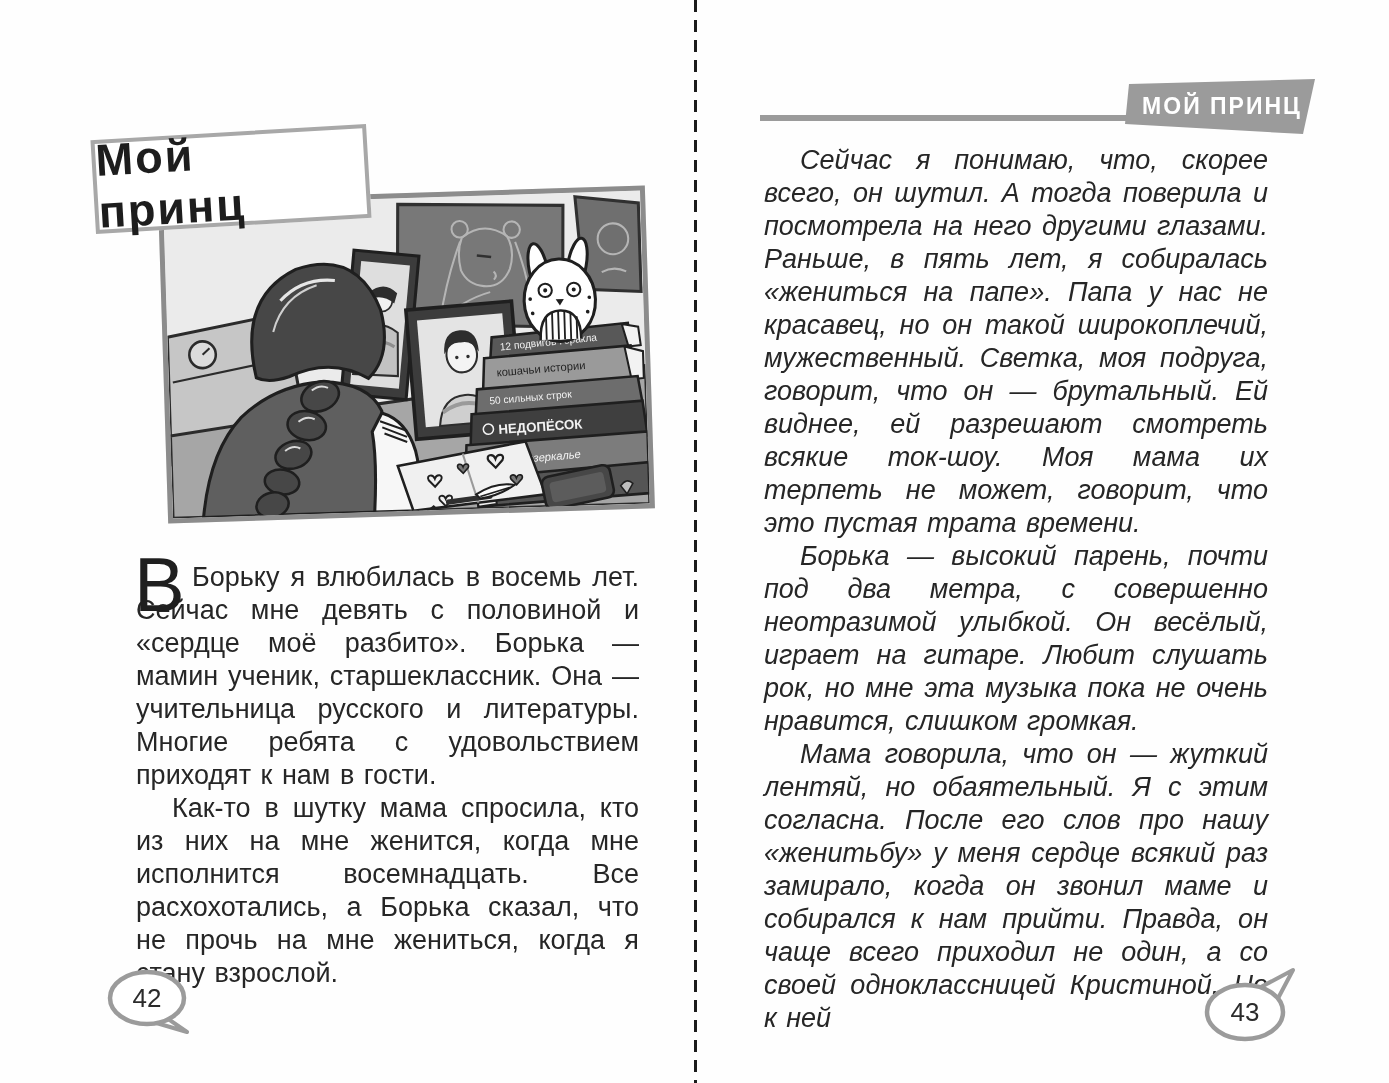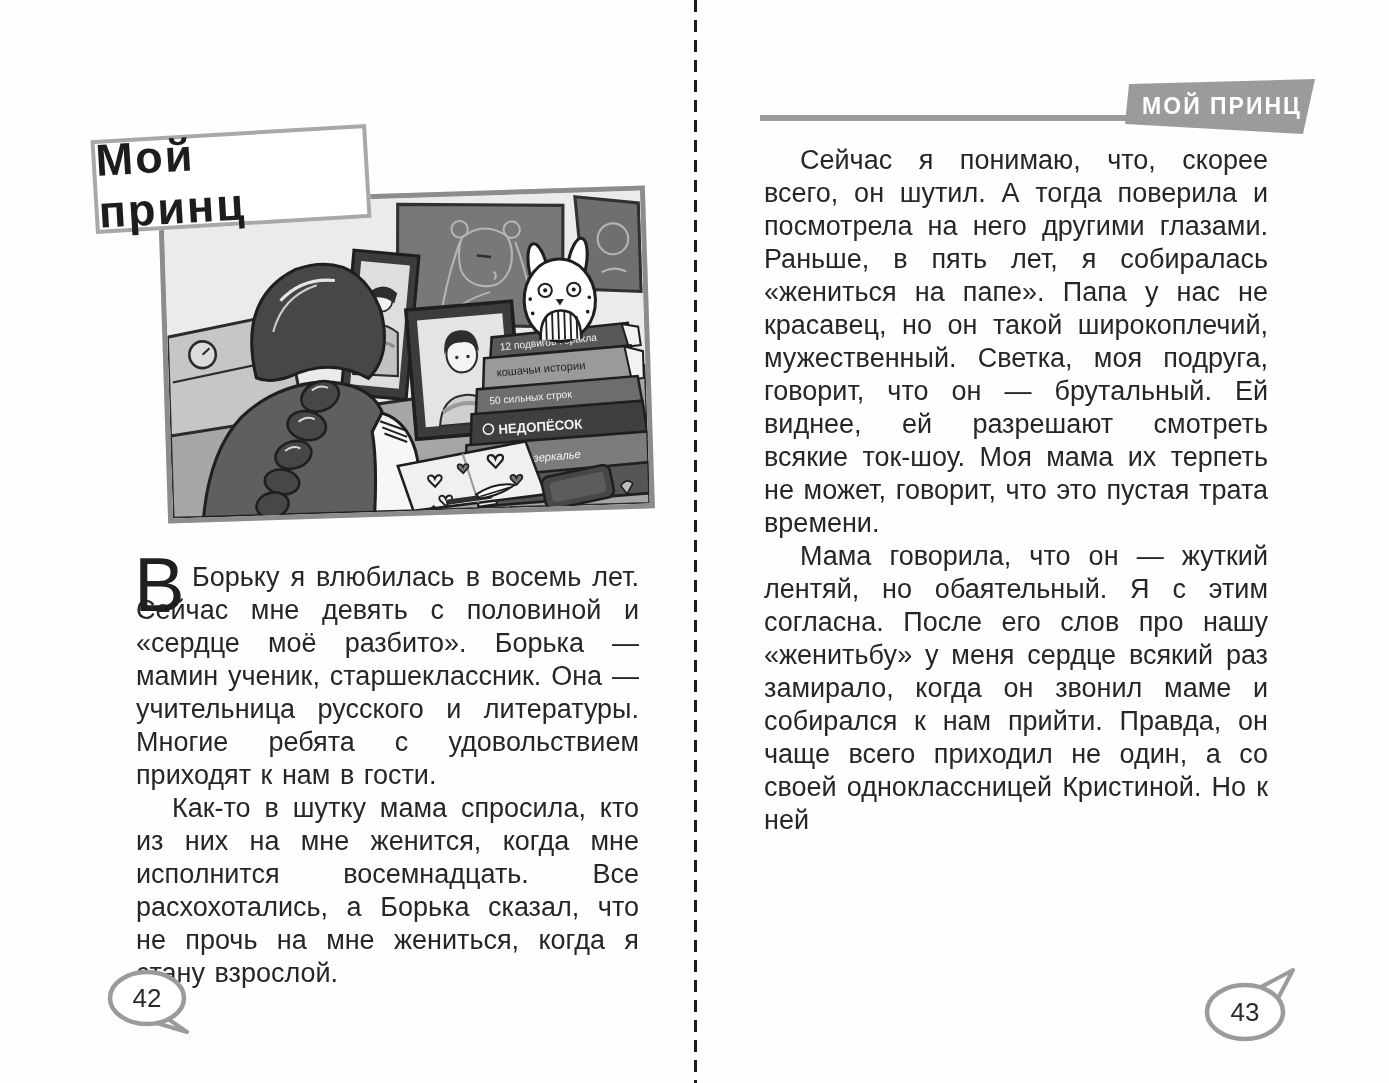--- a/index.html
+++ b/index.html
@@ -37,21 +37,21 @@
     position:absolute;left:163px;top:177px;width:477px;height:313px;
     border:5px solid #8c8c8c;background:#ebebeb;
     transform:rotate(-1.8deg);
     overflow:hidden;z-index:2;
   }
   .illus-frame svg{display:block;width:100%;height:100%;}
 
   
   .body-text{position:absolute;font-size:27px;line-height:33px;color:#262626;}
   .body-text-left{left:136px;top:545px;width:503px;}
-  .body-text-right{left:67px;top:128px;width:504px;}
+  .body-text-right{left:67px;top:128px;width:504px;font-style:italic;}
   .body-par{
     margin:0;text-align:justify;text-align-last:left;text-indent:36px;
     word-spacing:2px;hyphens:auto;
   }
   .par-first{text-indent:0;position:relative;}
   .dropcap-spacer{float:left;width:56px;height:30px;}
   .dropcap{
     position:absolute;left:-2px;top:-14px;
     font-size:76px;line-height:1;font-weight:400;color:#1f1f1f;
   }
@@ -241,20 +241,21 @@
 
     <div class="header-rule"></div>
 
     <svg class="header-tab" viewBox="0 0 196 64">
       <polygon points="5,10 191,5 179,60 1,50" fill="#9b9b9b"></polygon>
       <text x="98" y="40" text-anchor="middle" font-size="23" font-weight="bold" letter-spacing="2" fill="#ffffff">МОЙ ПРИНЦ</text>
     </svg>
 
     <div class="body-text body-text-right">
         <p class="body-par">Сейчас я понимаю, что, скорее всего, он шутил. А тогда поверила и посмотрела на него другими глазами. Раньше, в пять лет, я собиралась «жениться на папе». Папа у нас не красавец, но он такой широкоплечий, мужественный. Светка, моя подруга, говорит, что он — брутальный. Ей виднее, ей разрешают смотреть всякие ток-шоу. Моя мама их терпеть не может, говорит, что это пустая трата времени.</p>
+        <p class="body-par">Борька — высокий парень, почти под два метра, с совершенно неотразимой улыбкой. Он весёлый, играет на гитаре. Любит слушать рок, но мне эта музыка пока не очень нравится, слишком громкая.</p>
         <p class="body-par">Мама говорила, что он — жуткий лентяй, но обаятельный. Я с этим согласна. После его слов про нашу «женитьбу» у меня сердце всякий раз замирало, когда он звонил маме и собирался к нам прийти. Правда, он чаще всего приходил не один, а со своей одноклассницей Кристиной. Но к ней</p>
       </div>
 
     <svg class="bubble bubble-43" viewBox="0 0 112 86">
       <path d="M64 24 L98 6 L80 40" fill="#ffffff" stroke="#9b9b9b" stroke-width="4" stroke-linejoin="round"></path>
       <ellipse cx="50" cy="48" rx="38" ry="27" fill="#ffffff" stroke="#9b9b9b" stroke-width="4.5"></ellipse>
       <text x="50" y="57" text-anchor="middle" font-size="26" fill="#2b2b2b">43</text>
     </svg>
   </div>
 

